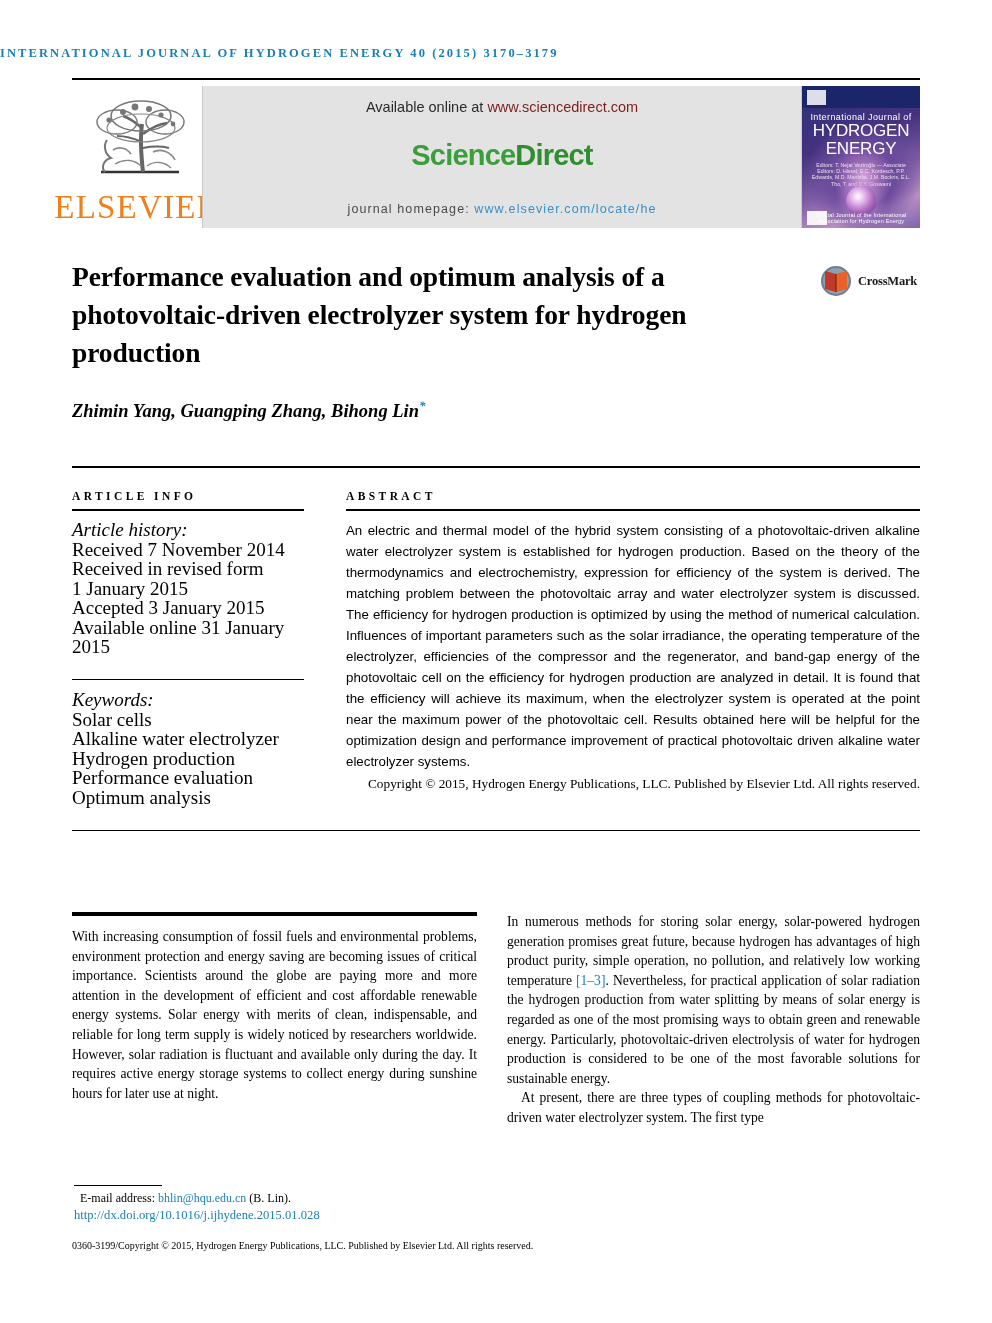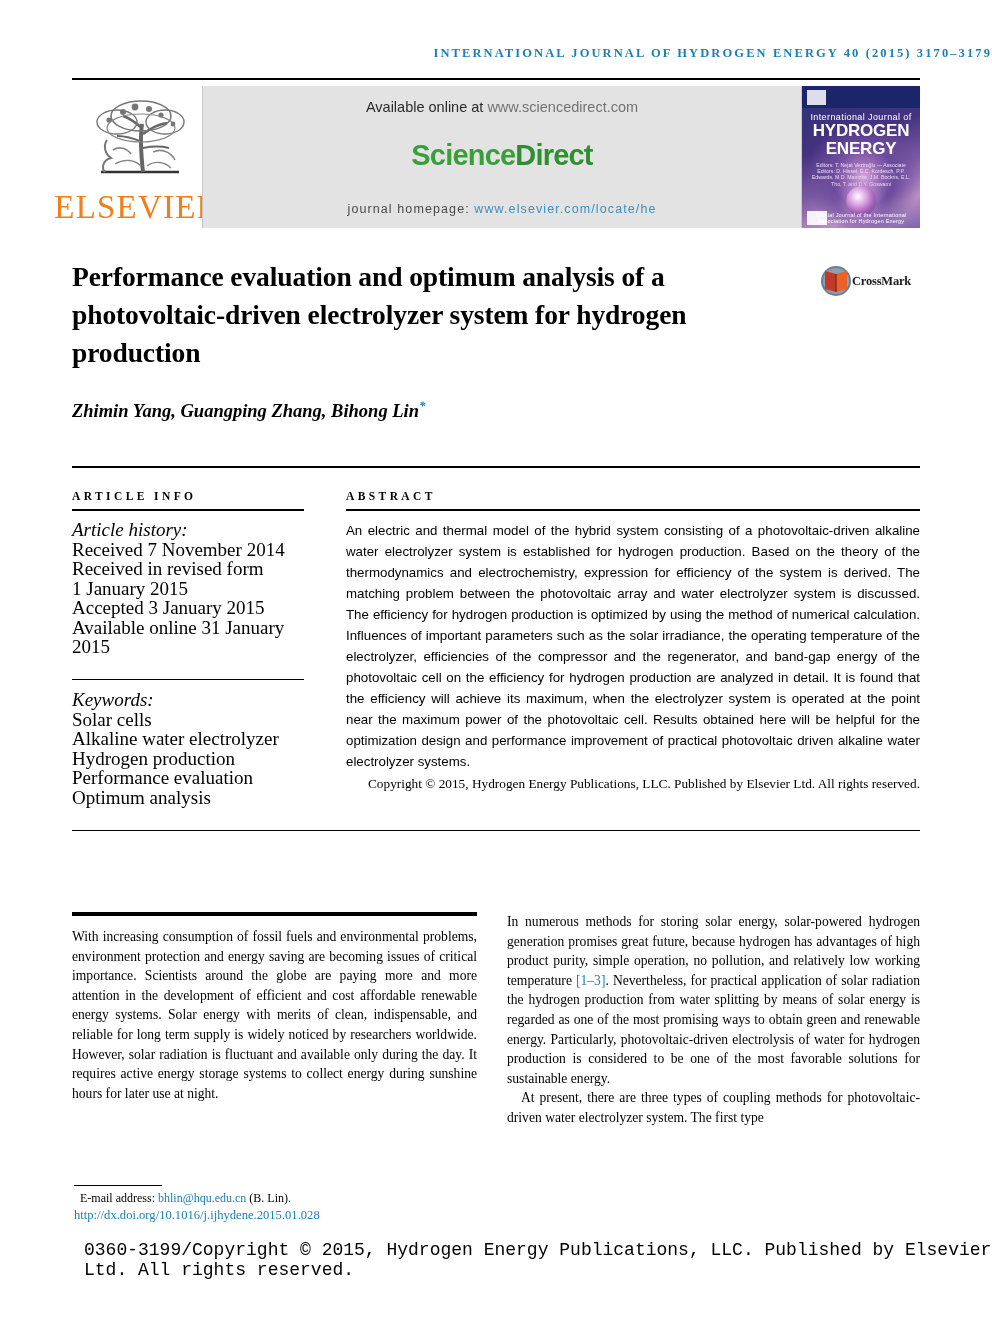--- a/index.html
+++ b/index.html
@@ -13,21 +13,21 @@
     position: relative;
     overflow: hidden;
   }
 
   .page { position: relative; width: 992px; height: 1323px; }
 
   
   .running-head {
     position: absolute;
     top: 46px; left: 0; right: 0;
-    text-align: right;
+    text-align: left;
     color: #1a7fb5;
     font-family: "Liberation Serif", serif;
     font-size: 12.5px;
     font-weight: bold;
     letter-spacing: 2.1px;
     font-variant: small-caps;
     text-transform: uppercase;
   }
 
   .rule-top {
@@ -73,21 +73,21 @@
     display: flex;
     flex-direction: column;
     align-items: center;
   }
   .sd-avail {
     margin-top: 13px;
     font-family: "Liberation Sans", sans-serif;
     font-size: 14.5px;
     color: #2b2b2b;
   }
-  .sd-avail a { color: #737373; text-decoration: none; }
+  .sd-avail a { color: #7f1d1d; text-decoration: none; }
   .sd-logo {
     margin-top: 24px;
     font-family: "Liberation Sans", sans-serif;
     font-size: 29px;
     font-weight: bold;
     letter-spacing: -0.8px;
   }
   .sd-logo .sci { color: #3a9e3a; }
   .sd-logo .dir { color: #2f8f2f; }
   .sd-home {
@@ -132,21 +132,21 @@
     font-family: "Liberation Sans", sans-serif;
     font-size: 9px;
     letter-spacing: .4px;
   }
   .cover-t2 {
     position: absolute; top: 36px; left: 0; right: 0;
     text-align: center;
     color: #fff;
     font-family: "Liberation Sans", sans-serif;
     font-size: 17px;
-    font-weight: bold;
+    font-weight: normal;
     line-height: 18px;
     letter-spacing: -0.2px;
   }
   .cover-eds {
     position: absolute; top: 76px; left: 6px; right: 6px;
     color: #e8dff0;
     font-family: "Liberation Sans", sans-serif;
     font-size: 5.2px;
     line-height: 6.2px;
     text-align: center;
@@ -177,21 +177,21 @@
     font-family: "Liberation Serif", serif;
     font-size: 27.5px;
     font-weight: bold;
     line-height: 38px;
     letter-spacing: -0.1px;
     margin: 0;
   }
 
   .crossmark {
     position: absolute; top: 265px; left: 820px;
-    display: flex; align-items: center; gap: 0;
+    display: flex; align-items: center; gap: 6px;
   }
   .cm-badge { width: 32px; height: 32px; }
   .cm-label {
     font-family: "Liberation Serif", serif;
     font-size: 12.5px; font-weight: bold;
     color: #1a1a1a; letter-spacing: -0.2px;
   }
 
   .authors {
     position: absolute; top: 398px; left: 72px; width: 780px;
@@ -294,23 +294,23 @@
   }
   .foot-line.it { font-style: italic; }
   .foot-line a { color: #1a7fb5; text-decoration: none; }
   .doi-line {
     font-family: "Liberation Serif", serif;
     font-size: 12.6px;
     color: #1a7fb5;
     line-height: 17px;
   }
   .issn-line {
-    position: absolute; top: 1240px; left: 84px;
-    font-family: Liberation Mono, monospace;
-    font-size: 18px;
+    position: absolute; top: 1240px; left: 72px;
+    font-family: Liberation Serif, serif;
+    font-size: 10px;
   }
 </style>
 </head>
 <body>
 
 <div class="page">
 
   <div class="running-head">International Journal of Hydrogen Energy 40 (2015) 3170–3179</div>
   <div class="rule-top"></div>
 

